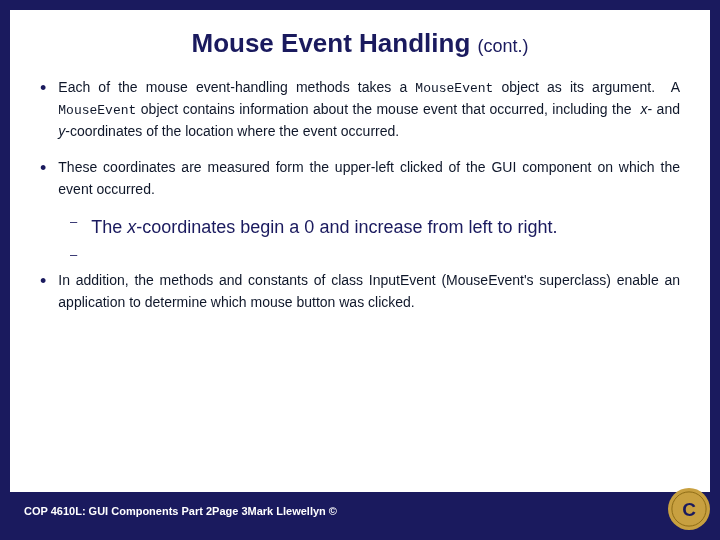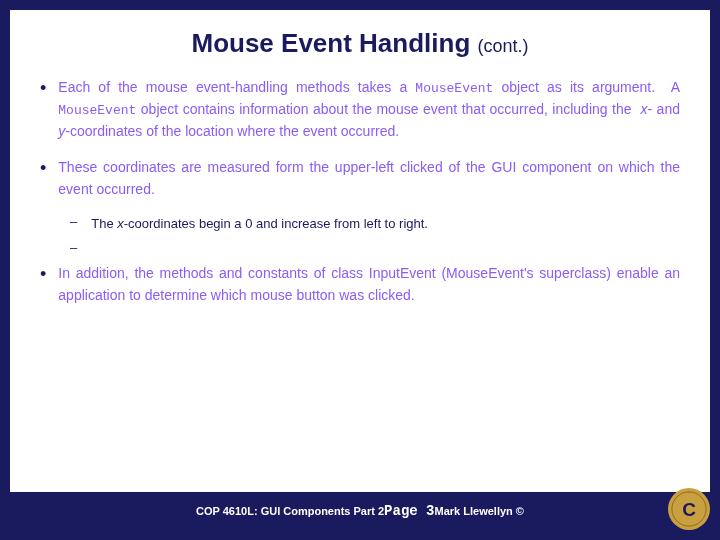--- a/index.html
+++ b/index.html
@@ -51,21 +51,21 @@
     .bullet-dot {
       font-size: 18px;
       margin-right: 12px;
       margin-top: 1px;
       flex-shrink: 0;
       color: #1a1a5e;
     }
 
     .bullet-text {
       font-size: 14px;
-      color: #8b5cf6;
+      color: #0f172a;
       line-height: 1.55;
       text-align: justify;
     }
 
     .bullet-text code, .monospace {
       font-family: 'Courier New', Courier, monospace;
       font-size: 13px;
     }
 
     .sub-bullets {
@@ -80,49 +80,48 @@
     }
 
     .sub-bullet-dash {
       font-size: 13px;
       margin-right: 14px;
       flex-shrink: 0;
       color: #1a1a5e;
     }
 
     .sub-bullet-text {
-      font-size: 13px;
+      font-size: 18px;
       color: #1a1a5e;
       line-height: 1.5;
     }
 
     .sub-bullet-text em {
       font-style: italic;
     }
 
     .slide-footer {
       display: flex;
-      justify-content: center;
+      justify-content: flex-start;
       align-items: center;
       background: #1a1a5e;
       padding: 6px 14px;
       height: 38px;
     }
 
     .footer-left {
       color: white;
       font-size: 11px;
       font-weight: bold;
     }
 
     .footer-center {
       color: white;
-      font-size: 14px;
-      font-weight: bold;
-      font-family: Liberation Mono, monospace;
+      font-size: 11px;
+      font-weight: bold;
     }
 
     .footer-right {
       color: white;
       font-size: 11px;
       font-weight: bold;
     }
 
     .footer-logo {
       width: 42px;

